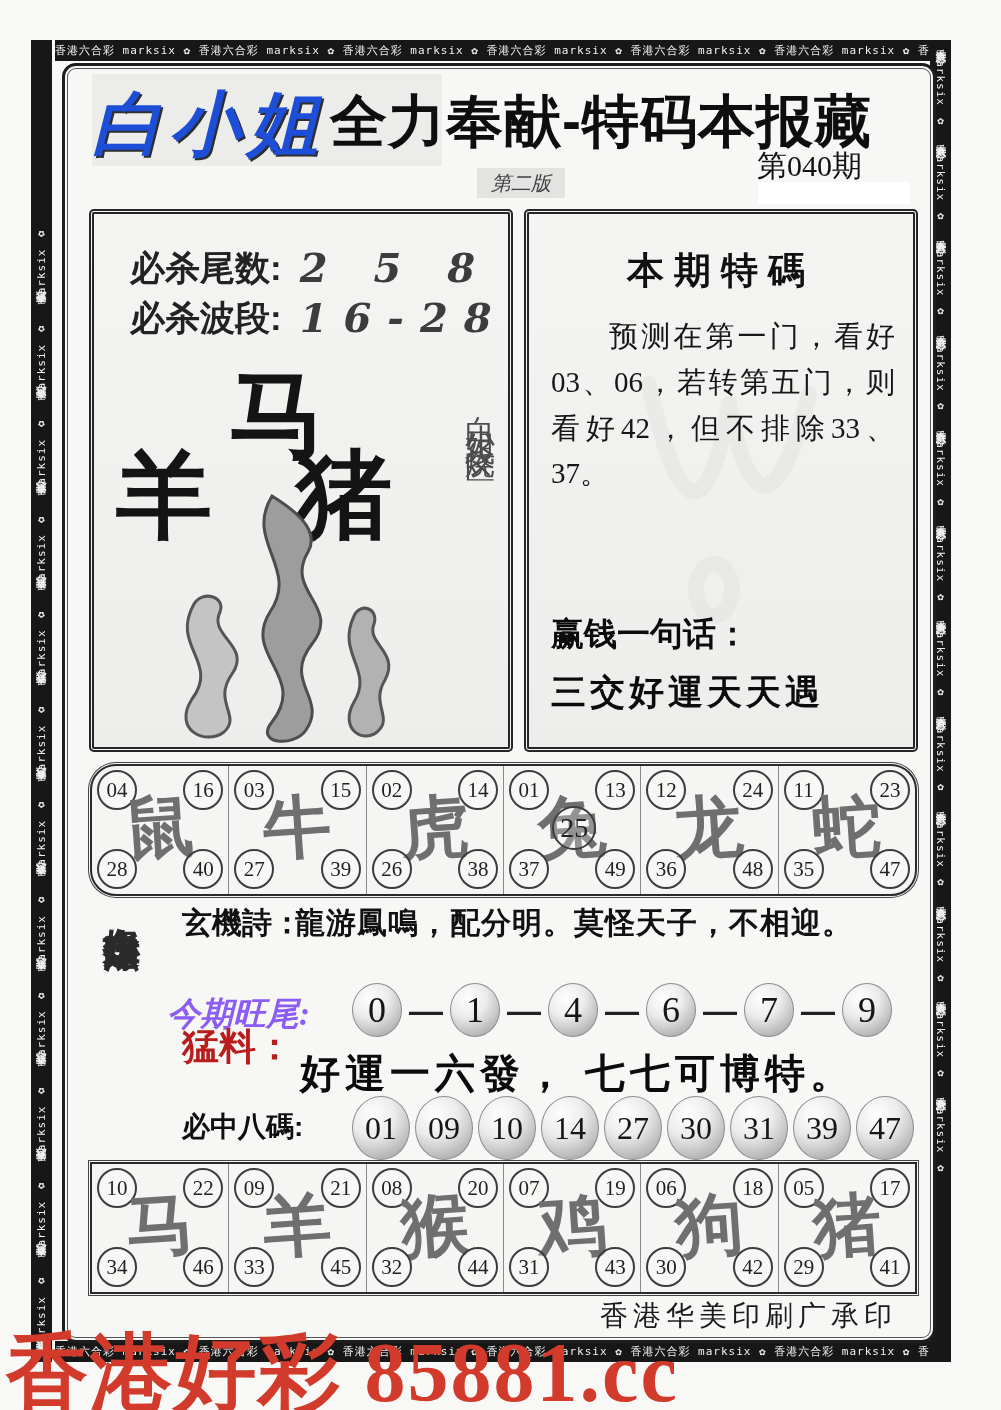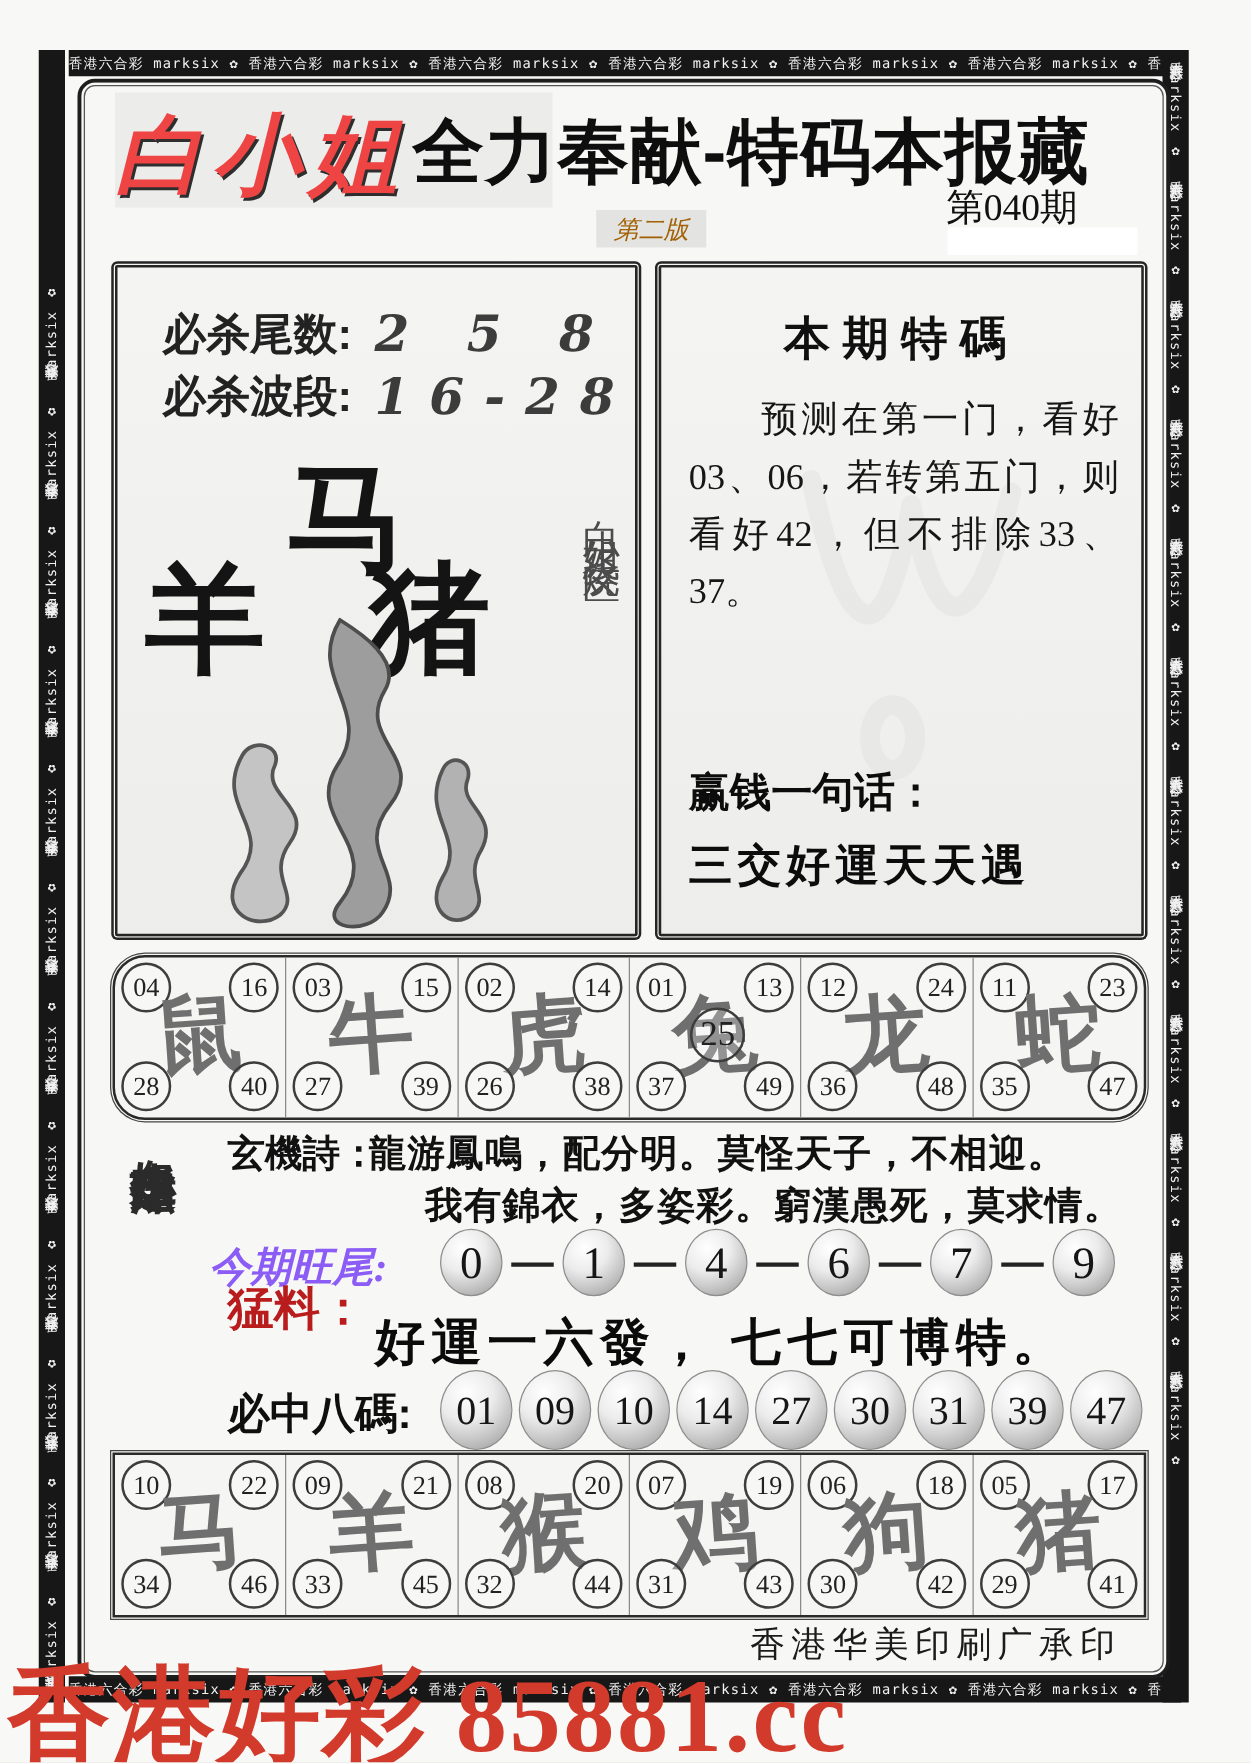--- a/index.html
+++ b/index.html
@@ -12,27 +12,27 @@
   .strip.v{width:21px;writing-mode:vertical-rl;line-height:21px;}
   #strip-top{left:55px;top:40px;width:886px;}
   #strip-bottom{left:55px;top:1341px;width:890px;}
   #strip-left{left:31px;top:40px;height:1322px;transform:rotate(180deg);}
   #strip-right{left:930px;top:40px;height:1322px;}
   
   #frame{position:absolute;left:62px;top:63px;width:868px;height:1274px;border:3px solid #1d1d1d;
          border-radius:14px;background:#f7f7f5;box-shadow:inset 0 0 0 2px #f7f7f5, inset 0 0 0 3px #555;}
   
   #brand{position:absolute;left:92px;top:78px;font-size:70px;font-weight:900;font-style:italic;
-         color:#ef4444;letter-spacing:8px;text-shadow:2px 2px 0 #2e2e2e;font-family:"Liberation Serif",serif;}
+         color:#1d4ed8;letter-spacing:8px;text-shadow:2px 2px 0 #2e2e2e;font-family:"Liberation Serif",serif;}
   #main-title{position:absolute;left:330px;top:84px;font-size:57px;font-weight:900;letter-spacing:1px;color:#0e0e0e;}
   #issue{position:absolute;left:757px;top:146px;font-size:30px;font-family:"Liberation Serif",serif;color:#111;}
   #issue-strip{position:absolute;left:758px;top:182px;width:152px;height:22px;background:#ffffff;}
   #edition{position:absolute;left:477px;top:168px;width:88px;height:30px;background:#e3e3e1;
            display:flex;align-items:center;justify-content:center;font-size:20px;font-style:italic;
-           font-family:"Liberation Serif",serif;color:#a16207;}
+           font-family:"Liberation Serif",serif;color:#404040;}
   .hdr-band{position:absolute;left:92px;top:74px;width:350px;height:92px;background:#ececea;z-index:0;}
   
   .dbox{position:absolute;border:2px solid #252525;box-shadow:0 0 0 1px #f7f7f5, 0 0 0 3px #252525;
         background:linear-gradient(180deg,#f4f4f2 0%,#ededeb 100%);border-radius:2px;}
   
   #kill-box{left:92px;top:212px;width:414px;height:533px;}
   .kill-line{position:absolute;left:36px;font-size:35px;font-weight:900;color:#222;}
   .kill-val{font-family:"DejaVu Serif",serif;font-style:italic;font-weight:700;font-size:40px;
             letter-spacing:16px;color:#3c3c3c;margin-left:18px;vertical-align:-2px;}
   #kill1{top:30px;} #kill2{top:80px;}
@@ -77,21 +77,21 @@
                font-family:"Liberation Serif",serif;font-style:italic;color:#8b5cf6;}
   #tails-balls{position:absolute;left:352px;top:983px;display:flex;align-items:center;}
   .pearl{border-radius:50%;display:flex;align-items:center;justify-content:center;
          background:radial-gradient(circle at 35% 28%, #ffffff 0%, #ececec 38%, #bdbdbd 72%, #949494 100%);
          border:1px solid #8d8d8d;font-family:"Liberation Serif",serif;color:#161616;}
   .pearl.tail{width:48px;height:52px;font-size:36px;}
   .dash{font-size:34px;color:#222;margin:0 7px;font-weight:700;}
   #tip-label{position:absolute;left:182px;top:1022px;font-size:37px;font-weight:700;color:#b91c1c;}
   #tip-text{position:absolute;left:300px;top:1046px;font-size:40px;font-weight:900;letter-spacing:5px;
             font-family:"Liberation Serif",serif;color:#0b0b0b;}
-  #eight-label{position:absolute;left:182px;top:1108px;font-size:34px;font-weight:900;color:#0f0f0f;}
+  #eight-label{position:absolute;left:182px;top:1108px;font-size:28px;font-weight:900;color:#0f0f0f;}
   #eight-balls{position:absolute;left:352px;top:1096px;display:flex;gap:5px;}
   .pearl.eight{width:56px;height:62px;font-size:32px;}
   
   #printer{position:absolute;left:600px;top:1297px;font-size:28px;letter-spacing:5px;color:#1b1b1b;
            font-family:"Liberation Serif",serif;}
   #red-watermark{position:absolute;left:6px;top:1318px;width:990px;font-size:82px;font-weight:900;
                  color:#d23a2b;letter-spacing:2px;white-space:nowrap;z-index:40;
                  font-family:"Liberation Serif",serif;transform:scaleY(1.02);}
 </style>
 </head>
@@ -227,21 +227,20 @@
         <span class="cnum tr">17</span>
         <span class="animal">猪</span>
         <span class="cnum bl">29</span>
         <span class="cnum br">41</span>
       </div>
     </div>
 
   <div id="side-title">白小姐指点迷津</div>
   <div class="poem-label">玄機詩：</div>
   <div id="poem1">龍游鳳鳴，配分明。莫怪天子，不相迎。</div>
-  <div id="poem2">我有錦衣，多姿彩。窮漢愚死，莫求情。</div>
   <div id="tails-label">今期旺尾:</div>
   <div id="tails-balls">
       <span class="pearl tail">0</span>
       <span class="dash">—</span>
       <span class="pearl tail">1</span>
       <span class="dash">—</span>
       <span class="pearl tail">4</span>
       <span class="dash">—</span>
       <span class="pearl tail">6</span>
       <span class="dash">—</span>

